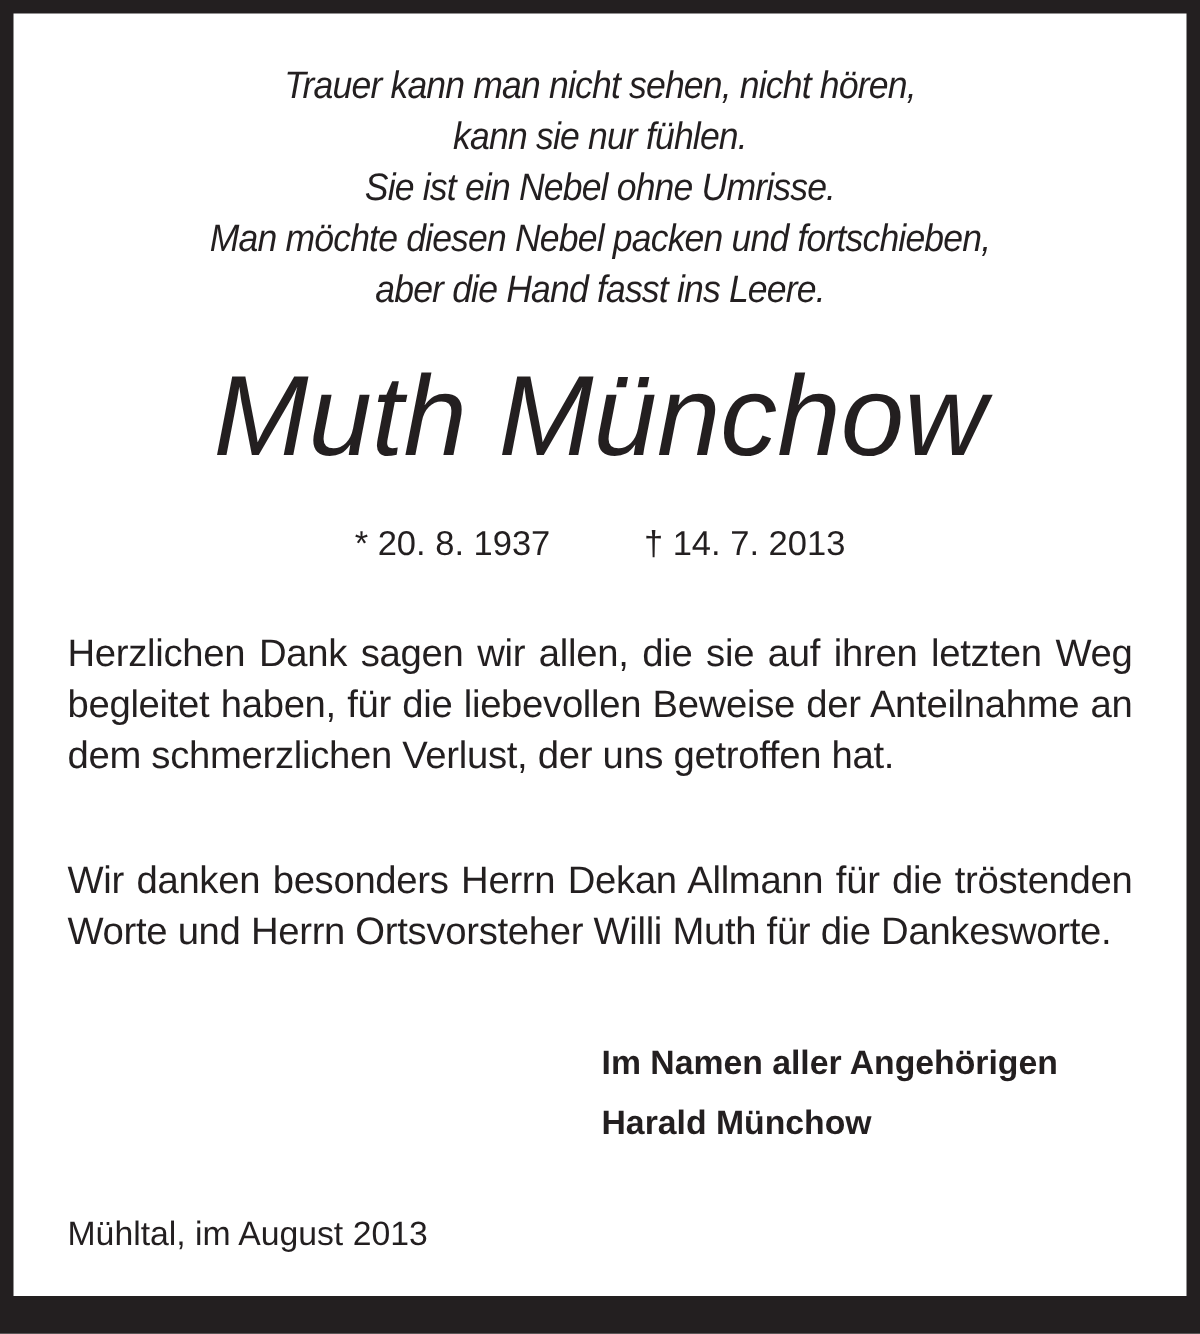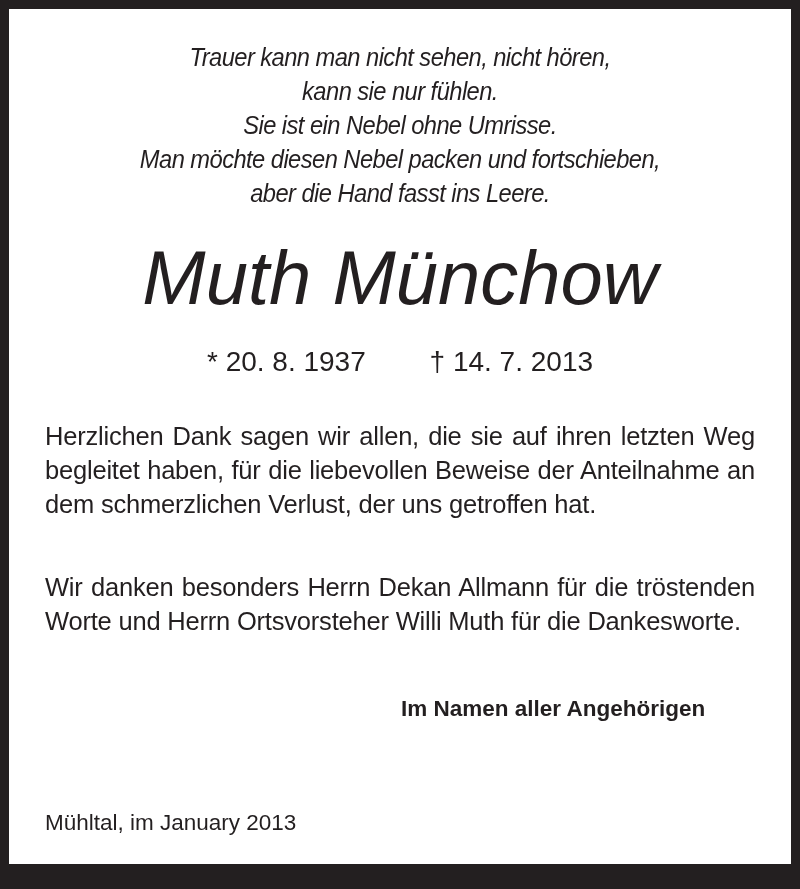--- a/index.html
+++ b/index.html
@@ -48,21 +48,21 @@
       line-height: 90px;
       letter-spacing: 0px;
       white-space: nowrap;
     }
     .dates {
       position: absolute;
       left: 0;
       top: 337px;
       width: 782px;
       text-align: center;
-      font-size: 28px;
+      font-size: 23px;
       line-height: 32px;
       white-space: nowrap;
     }
     .dates .birth { display: inline-block; margin-right: 56px; }
     .dates .death { display: inline-block; }
     .body-text {
       position: absolute;
       left: 36px;
       width: 710px;
       font-size: 25.5px;
@@ -109,17 +109,18 @@
   <div class="dates">
     <span class="birth">* 20. 8. 1937</span>
     <span class="death">† 14. 7. 2013</span>
   </div>
 
   <div class="body-text p1">Herzlichen Dank sagen wir allen, die sie auf ihren letzten Weg begleitet haben, für die liebevollen Beweise der Anteilnahme an dem schmerzlichen Verlust, der uns getroffen hat.</div>
   <div class="body-text p2">Wir danken besonders Herrn Dekan Allmann für die tröstenden Worte und Herrn Ortsvorsteher Willi Muth für die Dankesworte.</div>
 
   <div class="signature">
     <span class="sig-line1">Im Namen aller Angehörigen</span>
+    <span class="sig-line2">Harald Münchow</span>
   </div>
 
-  <div class="footer">Mühltal, im January 2013</div>
+  <div class="footer">Mühltal, im August 2013</div>
 
 </div>
 
 </body></html>

